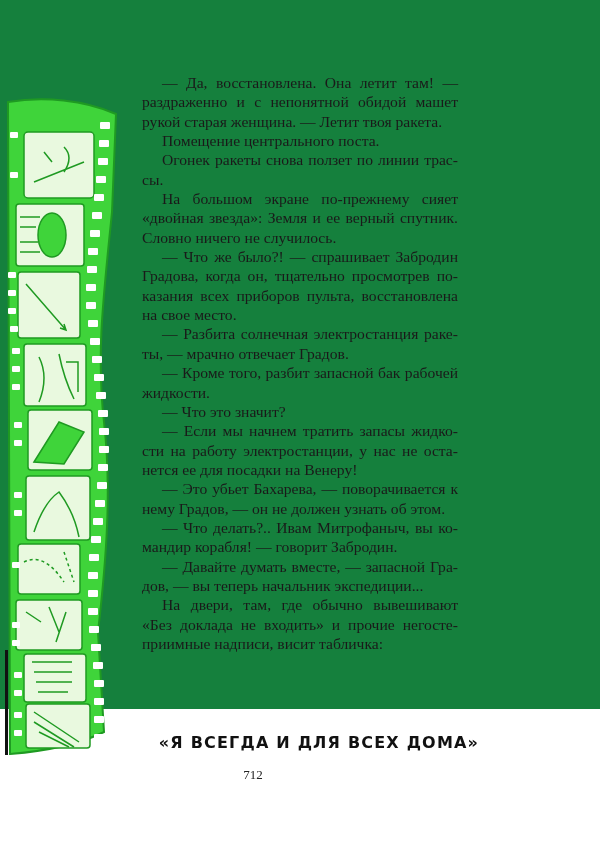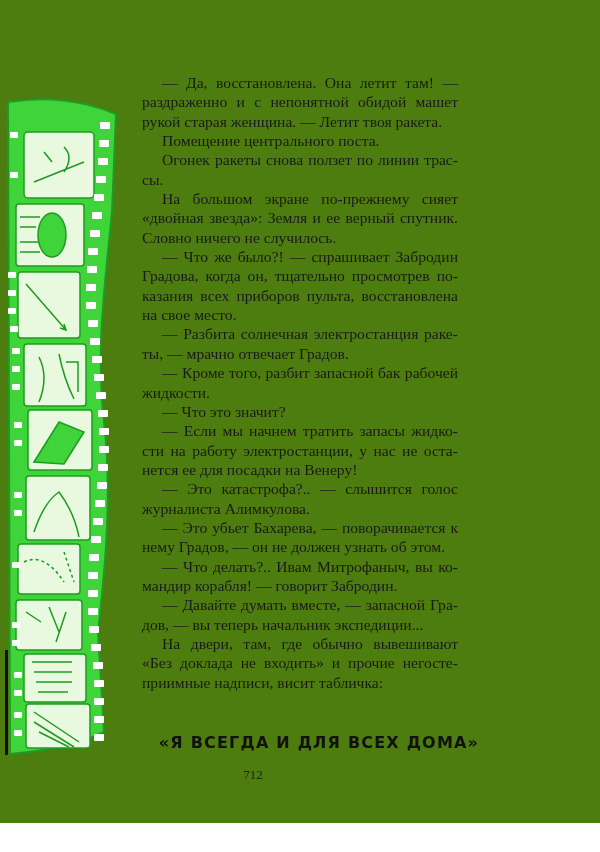--- a/index.html
+++ b/index.html
@@ -11,22 +11,22 @@
       width: 600px;
       height: 852px;
       position: relative;
       overflow: hidden;
       font-family: "Liberation Serif", "DejaVu Serif", serif;
       color: #1a1a1a;
     }
     .page {
       position: absolute;
       left: 0; top: 0;
-      width: 600px; height: 823px;
-      background: #4d7c0f;
+      width: 600px; height: 709px;
+      background: #15803d;
     }
     
     .film-strip {
       position: absolute;
       left: 4px;
       top: 92px;
       width: 118px;
       height: 665px;
     }
     .film-strip svg { display: block; }
@@ -181,21 +181,20 @@
   <div class="text-column">
     <p>— Да, восстановлена. Она летит там! — раздраженно и с непонятной обидой машет рукой старая женщина. — Летит твоя ракета.</p>
     <p>Помещение центрального поста.</p>
     <p>Огонек ракеты снова ползет по линии трас­сы.</p>
     <p>На большом экране по-прежнему сияет «двойная звезда»: Земля и ее верный спутник. Словно ничего не случилось.</p>
     <p>— Что же было?! — спрашивает Забродин Градова, когда он, тщательно просмотрев по­казания всех приборов пульта, восстановлена на свое место.</p>
     <p>— Разбита солнечная электростанция раке­ты, — мрачно отвечает Градов.</p>
     <p>— Кроме того, разбит запасной бак рабо­чей жидкости.</p>
     <p>— Что это значит?</p>
     <p>— Если мы начнем тратить запасы жидко­сти на работу электростанции, у нас не оста­нется ее для посадки на Венеру!</p>
-    <p>— Это катастрофа?.. — слышится голос журналиста Алимкулова.</p>
     <p>— Это убьет Бахарева, — поворачивается к нему Градов, — он не должен узнать об этом.</p>
     <p>— Что делать?.. Ивам Митрофаныч, вы ко­мандир корабля! — говорит Забродин.</p>
     <p>— Давайте думать вместе, — запасной Гра­дов, — вы теперь начальник экспедиции...</p>
     <p>На двери, там, где обычно вывешивают «Без доклада не входить» и прочие негосте­приимные надписи, висит табличка:</p>
   </div>
 
   <div class="sign">«Я ВСЕГДА И ДЛЯ ВСЕХ ДОМА»</div>
 
   <div class="page-number">712</div>
 </div>

